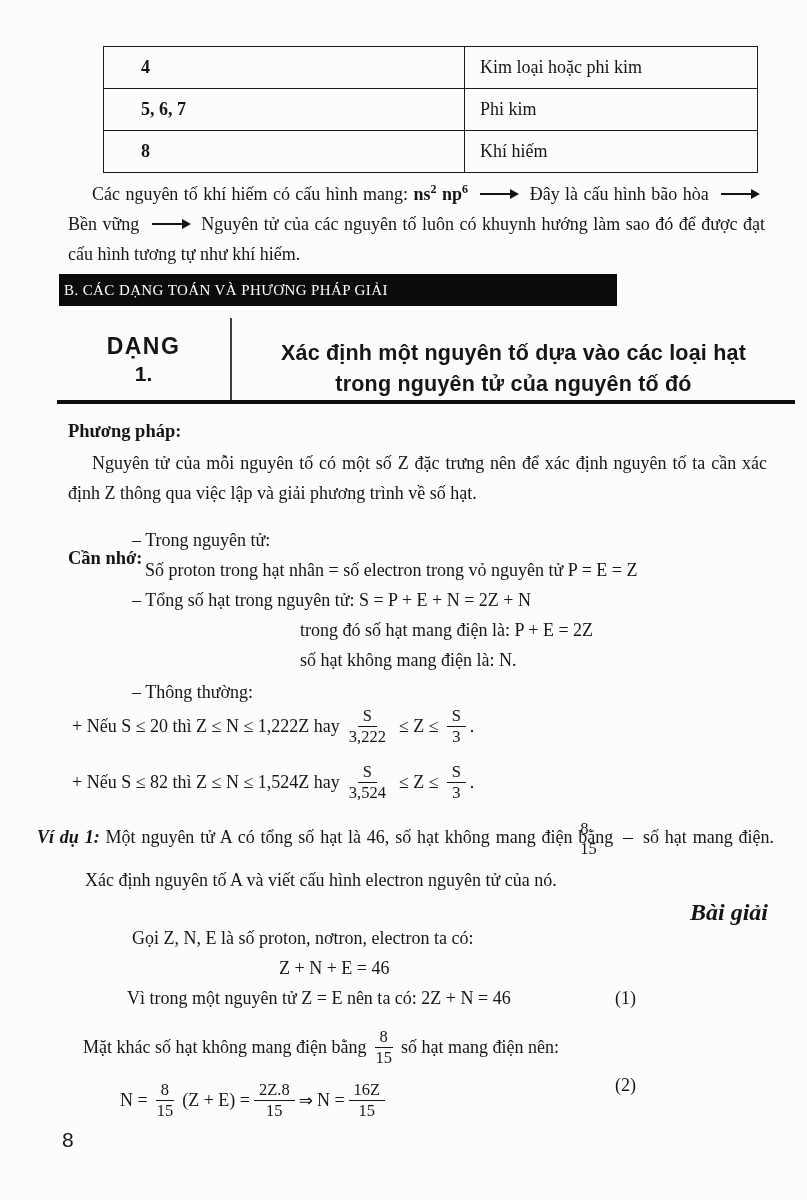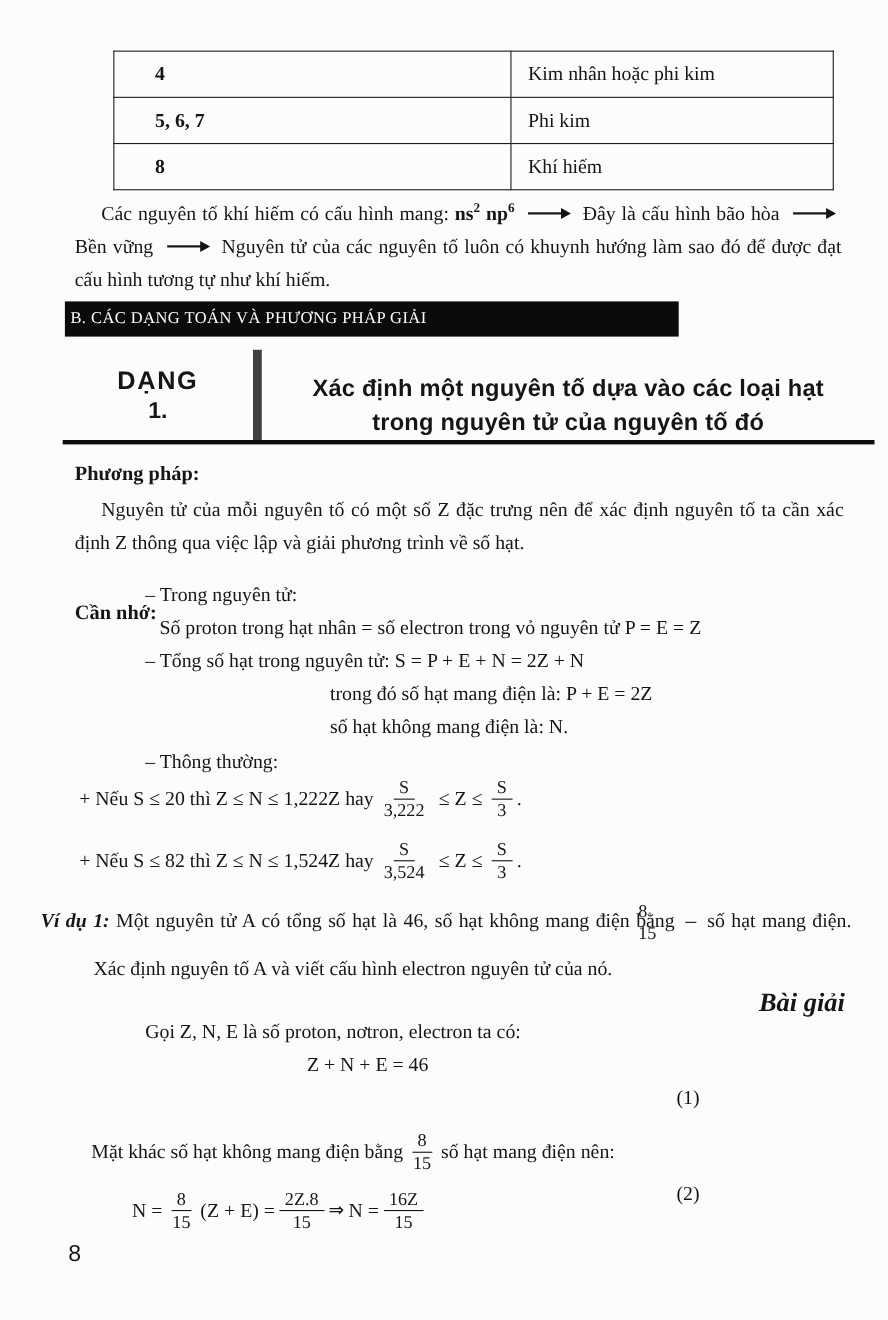--- a/index.html
+++ b/index.html
@@ -52,21 +52,21 @@
     padding-left:5px; letter-spacing:0.4px; white-space:nowrap;
   }
 
   
   .dang-box {
     position:absolute; left:57px; top:318px; width:738px; height:82px;
     border-bottom:4px solid #0e0e0e; display:flex;
     font-family:"Liberation Sans", sans-serif; font-weight:700;
   }
   .dang-left {
-    width:173px; border-right:8px solid #404040;
+    width:173px; border-right:2px solid #404040;
     display:flex; flex-direction:column; align-items:center; justify-content:center;
   }
   .dang-left .l1 { font-size:23px; letter-spacing:1.5px; }
   .dang-left .l2 { font-size:21px; margin-top:2px; }
   .dang-right {
     flex:1; display:flex; flex-direction:column;
     align-items:center; justify-content:flex-end;
     font-size:21.5px; line-height:31px; letter-spacing:0.2px;
   }
 
@@ -117,21 +117,21 @@
 </style>
 </head>
 <body>
 
 <div class="page">
 
   <table class="el-table">
     <tbody>
         <tr>
       <td class="c1">4</td>
-      <td class="c2">Kim nhân hoặc phi kim</td>
+      <td class="c2">Kim loại hoặc phi kim</td>
     </tr>
     <tr>
       <td class="c1">5, 6, 7</td>
       <td class="c2">Phi kim</td>
     </tr>
     <tr>
       <td class="c1">8</td>
       <td class="c2">Khí hiếm</td>
     </tr>
   </tbody>
@@ -204,20 +204,21 @@
         <span class="num">8</span>
         <span class="den">15</span>
       </span><span> số hạt mang điện. Xác định nguyên tố A và viết cấu hình electron nguyên tử của nó.</span>
   </div>
 
   <div class="sol-heading">Bài giải</div>
 
   <div class="line" style="left:85px; top:928px;">Gọi Z, N, E là số proton, nơtron, electron ta có:</div>
   <div class="line" style="left:232px; top:958px;">Z + N + E = 46</div>
 
+  <div class="line" style="left:80px; top:988px;">Vì trong một nguyên tử Z = E nên ta có: 2Z + N = 46</div>
   <div class="eq-label" style="top:988px;">(1)</div>
 
   <div class="eq-flex" style="left:83px; top:1010px; height:50px;">
     <span>Mặt khác số hạt không mang điện bằng</span>
     <span class="frac">
       <span class="num">8</span>
       <span class="den">15</span>
     </span>
     <span>số hạt mang điện nên:</span>
   </div>

